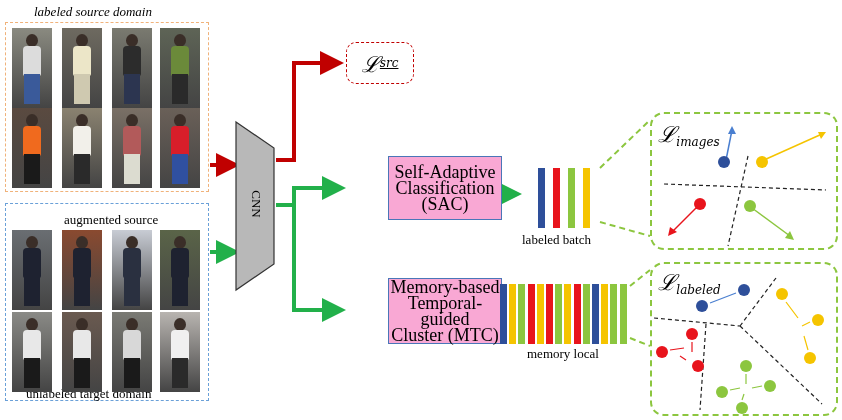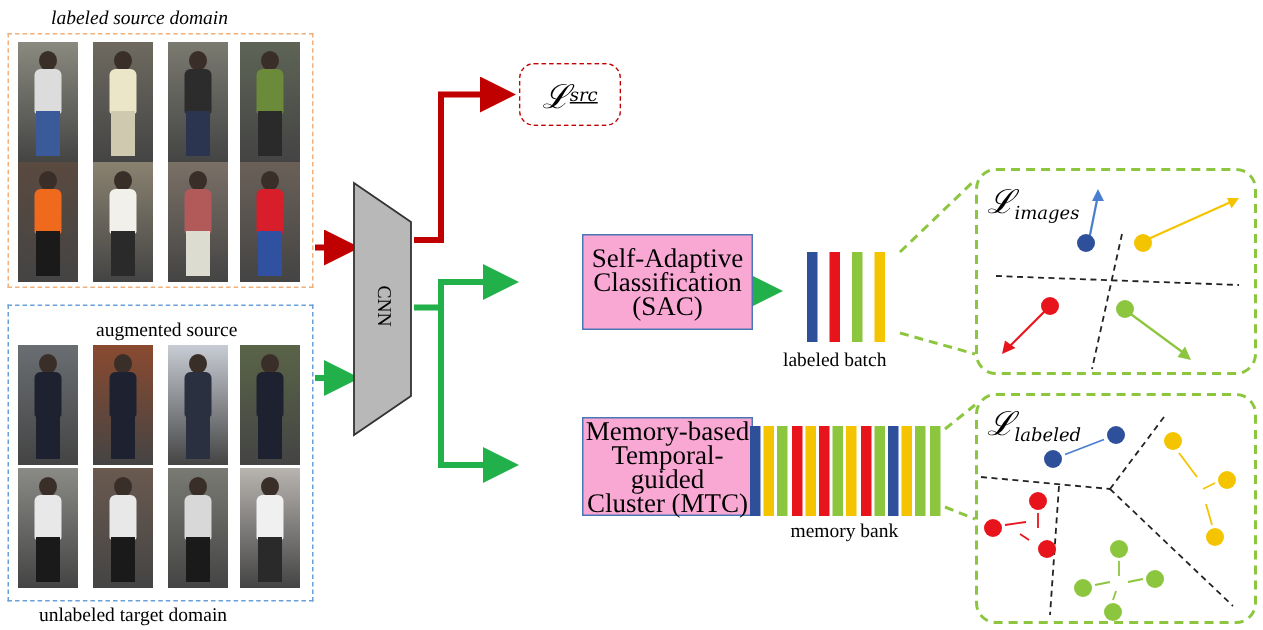--- a/index.html
+++ b/index.html
@@ -22,21 +22,21 @@
 </head>
 <body>
 
 <div class="cap" style="left:34px;top:4px;font-style:italic;">labeled source domain</div>
 <div class="dash-box" style="left:5px;top:22px;width:202px;height:168px;border-color:#f0b27a;"></div>
 <div id="src-grid"></div>
 
 <div class="cap" style="left:64px;top:212px;">augmented source</div>
 <div class="dash-box" style="left:5px;top:203px;width:202px;height:196px;border-color:#6aa0d8;"></div>
 <div id="tgt-grid"></div>
-<div class="cap" style="left:26px;top:402px;">unlabeled target domain</div>
+<div class="cap" style="left:26px;top:386px;">unlabeled target domain</div>
 
 <svg class="abs" style="left:0;top:0;" width="842" height="420">
   <defs>
     <marker id="ah-red" markerWidth="6" markerHeight="6" refX="4" refY="3" orient="auto">
         <path d="M0,0 L6,3 L0,6 z" fill="#c00000"></path>
       </marker>
     <marker id="ah-green" markerWidth="6" markerHeight="6" refX="4" refY="3" orient="auto">
         <path d="M0,0 L6,3 L0,6 z" fill="#22b04a"></path>
       </marker>
   </defs>
@@ -99,21 +99,21 @@
     <div class="bar" style="left: 46px; top: 0px; height: 60px; background: rgb(232, 20, 28);"></div>
     <div class="bar" style="left: 55.2px; top: 0px; height: 60px; background: rgb(140, 198, 63);"></div>
     <div class="bar" style="left: 64.4px; top: 0px; height: 60px; background: rgb(245, 196, 0);"></div>
     <div class="bar" style="left: 73.6px; top: 0px; height: 60px; background: rgb(232, 20, 28);"></div>
     <div class="bar" style="left: 82.8px; top: 0px; height: 60px; background: rgb(140, 198, 63);"></div>
     <div class="bar" style="left: 92px; top: 0px; height: 60px; background: rgb(46, 79, 154);"></div>
     <div class="bar" style="left: 101.2px; top: 0px; height: 60px; background: rgb(245, 196, 0);"></div>
     <div class="bar" style="left: 110.4px; top: 0px; height: 60px; background: rgb(140, 198, 63);"></div>
     <div class="bar" style="left: 119.6px; top: 0px; height: 60px; background: rgb(140, 198, 63);"></div>
   </div>
-<div class="cap" style="left:527px;top:346px;">memory bank</div>
+<div class="cap" style="left:527px;top:346px;">memory local</div>
 
 <div class="panel" style="left:650px;top:112px;width:184px;height:134px;"></div>
 <div class="abs" style="left:658px;top:118px;">
   <span class="loss-math" style="font-size:22px;">ℒ</span><sub class="loss-math" style="font-size:12px;">images</sub>
 </div>
 <svg class="abs" style="left:650px;top:112px;" width="186" height="136">
   <line x1="14" y1="72" x2="176" y2="78" stroke="#222" stroke-width="1.2" stroke-dasharray="4,3"></line>
   <line x1="98" y1="44" x2="78" y2="134" stroke="#222" stroke-width="1.2" stroke-dasharray="4,3"></line>
   <line x1="76" y1="48" x2="82" y2="18" stroke="#4a7fd0" stroke-width="1.5" marker-end="url(#ah-blue)"></line>
   <line x1="114" y1="48" x2="172" y2="22" stroke="#f5c400" stroke-width="1.5"></line>

